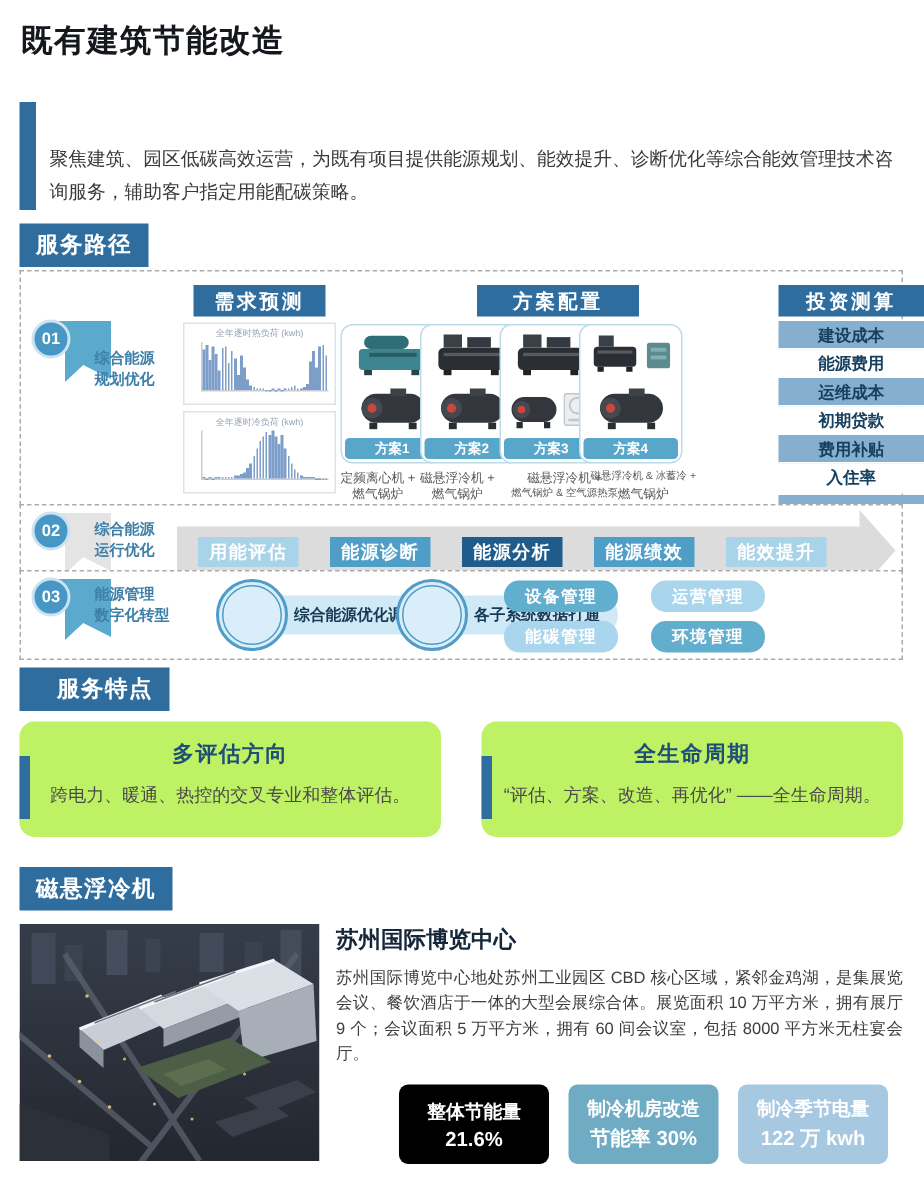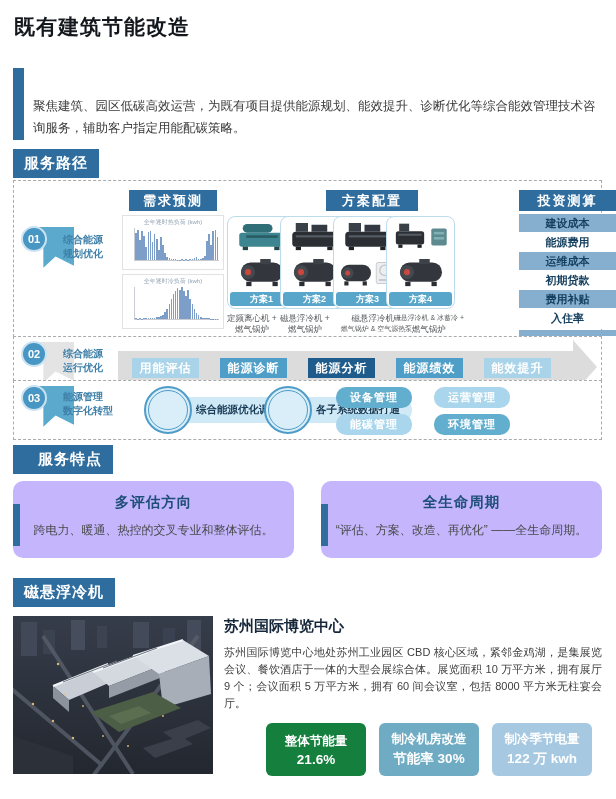--- a/index.html
+++ b/index.html
@@ -44,21 +44,21 @@
   .demand-col .mini-header { width:88px; margin:0 auto; }
   .mini-chart { width:102px; height:55px; border:1px solid #e2e2e2; background:#fff; margin:4px auto 0; position:relative; }
   .mc-title { font-size:6px; color:#93a2b2; text-align:center; padding-top:2px; white-space:nowrap; overflow:hidden; }
   .mc-plot { position:absolute; left:11px; right:4px; top:12px; bottom:8px;
     border-left:1px solid #c9cdd2; border-bottom:1px solid #c9cdd2;
     display:flex; align-items:flex-end; }
   .mini-bar { flex:1; background:#7c9ec9; margin-right:0.5px; }
 
   
   .plans-col { position:absolute; left:213px; top:9px; width:290px; }
-  .plans-col .mini-header { width:92px; margin:0 auto; }
+  .plans-col .mini-header { width:108px; margin:0 auto; }
   .plans-grid { display:flex; gap:4px; margin-top:5px; }
   .plan-unit { width:49px; display:flex; flex-direction:column; align-items:flex-start; }
   .plan-card { width:69px; height:93px; border:1px solid #bcdcec; border-radius:8px; background:#fff;
     padding:3px 3px 2px; display:flex; flex-direction:column; align-items:center; justify-content:space-between; }
   .plan-img { height:34px; display:flex; align-items:center; justify-content:center; gap:1px; }
   .plan-label { width:63px; height:14px; background:#58A7CA; border-radius:3px; color:#fff; font-size:9px;
     font-weight:bold; display:flex; align-items:center; justify-content:center; }
   .plan-caption { margin-top:4px; font-size:8.5px; color:#56595c; text-align:center; line-height:1.3; white-space:nowrap; }
 
   
@@ -92,58 +92,58 @@
     color:#173A55; white-space:nowrap; }
   .bubble1 { left:130px; }
   .bubble2 { left:250px; }
   .mg-pill { position:absolute; width:76px; height:21px; border-radius:10px; display:flex; align-items:center;
     justify-content:center; font-size:11px; font-weight:bold; color:#fff; letter-spacing:1px; }
   .mg-mid { background:#62AECF; }
   .mg-light { background:#A9D6EC; }
 
   
   .feat-row { display:flex; gap:27px; margin:7px 14px 0 13px; }
-  .feat-card { position:relative; flex:1; height:77px; background:#c4b5fd; border-radius:10px; }
+  .feat-card { position:relative; flex:1; height:77px; background:#bef264; border-radius:10px; }
   .feat-card::before { content:""; position:absolute; left:0; top:23px; width:7px; height:42px; background:#2E6D9E; }
   .feat-title { text-align:center; font-size:14.5px; font-weight:bold; color:#1F4E79; padding-top:12px; letter-spacing:1px; }
   .feat-body { text-align:center; font-size:12px; color:#4a4a4a; padding-top:10px; }
 
   
   .case-row { display:flex; gap:10px; margin:9px 14px 0 13px; }
   .case-photo { width:200px; height:158px; flex:0 0 auto; }
   .case-content { flex:1; padding-left:1px; }
   .case-title { font-size:15px; font-weight:bold; color:#16273A; padding-top:1px; }
   .case-body { margin-top:8px; font-size:11px; color:#3d3d3d; line-height:1.55; text-align:justify; }
   .stat-row { display:flex; gap:13px; margin-top:11px; margin-left:42px; }
   .stat { width:100px; height:53px; border-radius:6px; color:#fff; display:flex; flex-direction:column;
     align-items:center; justify-content:center; font-weight:bold; }
   .stat .l1 { font-size:12.5px; }
   .stat .l2 { font-size:13.5px; margin-top:2px; }
-  .s-dark { background:#15803d;justify-content:center; }
+  .s-dark { background:#000000;justify-content:center; }
   .s-mid { background:#6FACC3; }
   .s-light { background:#A6C8E1; }
 </style>
 </head>
 <body>
 
 <div class="page">
 
   <div class="page-title">既有建筑节能改造</div>
 
   <div class="intro">
     <div class="intro-bar"></div>
     <div class="intro-text">聚焦建筑、园区低碳高效运营，为既有项目提供能源规划、能效提升、诊断优化等综合能效管理技术咨询服务，辅助客户指定用能配碳策略。</div>
   </div>
 
   <div class="section-header sh-path">服务路径</div>
 
   <div class="path-wrap">
 
     <div class="path-row row1">
-      <div class="badge" style="top:45px;left:5px;">
+      <div class="badge" style="top:32px;left:5px;">
         <div class="ribbon"></div>
         <div class="num">01</div>
       </div>
       <div class="row-label" style="top:52px;">
         <div>综合能源</div>
         <div>规划优化</div>
       </div>
 
       <div class="demand-col">
         <div class="mini-header">需求预测</div>

